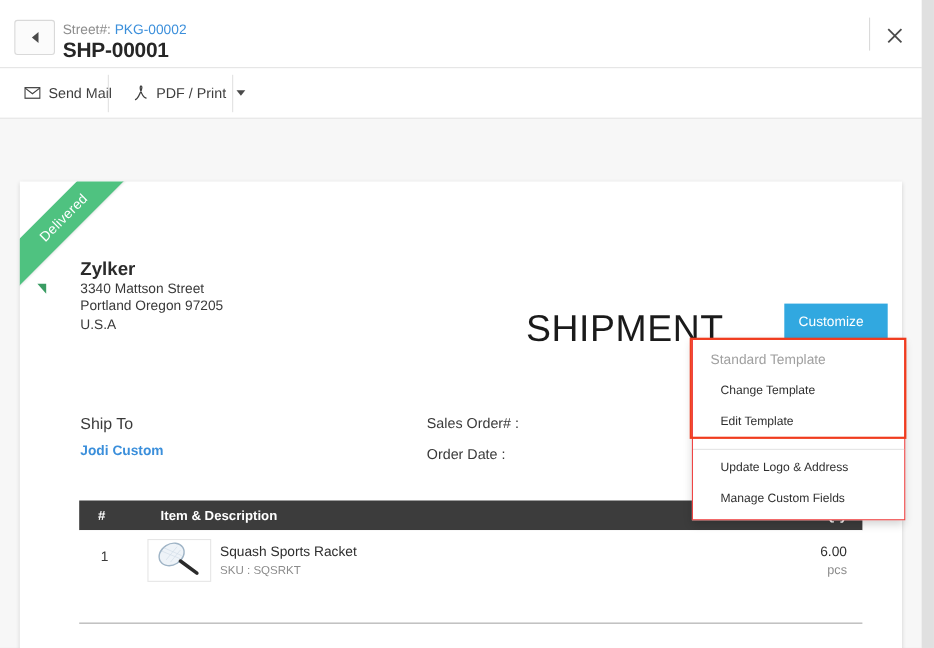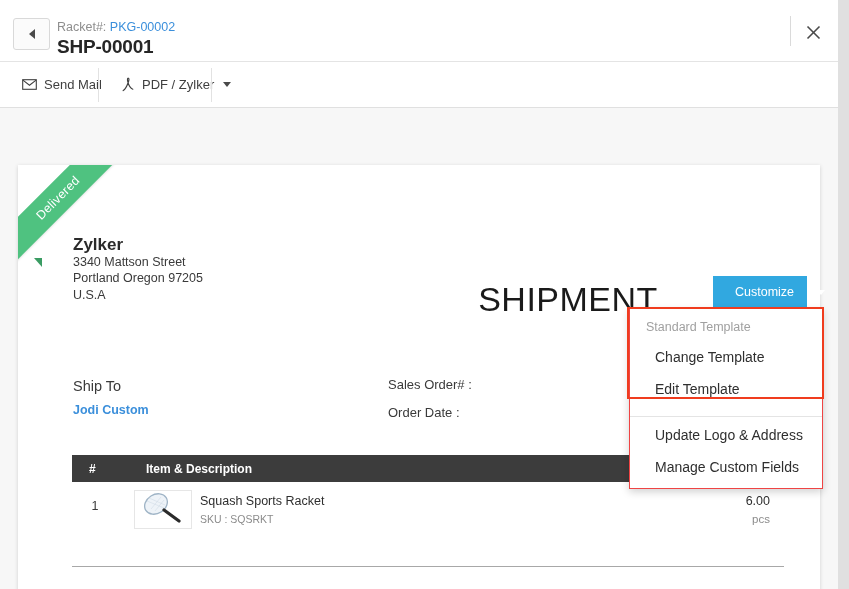--- a/index.html
+++ b/index.html
@@ -332,21 +332,21 @@
   .customize-btn {
     position: absolute;
     left: 713px; top: 168px;
     width: 94px;
     height: 32px;
     background: #31a8e0;
     color: #ffffff;
     font-size: 12.5px;
     display: flex;
     align-items: center;
-    justify-content: space-between;
+    justify-content: center;
     gap: 22px;
     cursor: pointer;
     z-index: 30;
   }
   .customize-btn .caret {
     width: 0; height: 0;
     border-left: 4.5px solid transparent;
     border-right: 4.5px solid transparent;
     border-top: 5.5px solid #ffffff;
     margin-left: 1px;
@@ -362,21 +362,21 @@
     box-shadow: 0 3px 8px rgba(0,0,0,0.18);
     z-index: 40;
     padding: 0;
   }
   .menu-header {
     font-size: 12.5px;
     color: #a0a0a0;
     padding: 11px 0 7px 16px;
   }
   .menu-item {
-    font-size: 14px;
+    font-size: 11px;
     color: #2f2f2f;
     padding: 8px 12px 8px 25px;
     cursor: pointer;
     white-space: nowrap;
   }
   .menu-sep {
     height: 1px;
     background: #e4e4e4;
     margin: 6px 0 2px 0;
   }
@@ -399,21 +399,21 @@
 
 <div class="app">
 
   <div class="header">
 
     <div class="back-btn">
       <span class="chev-left"></span>
     </div>
 
     <div class="crumb">
-      <span>Racket#:</span>
+      <span>Street#:</span>
       <a>PKG-00002</a>
     </div>
 
     <div class="doc-no">SHP-00001</div>
 
     <div class="hdr-divider"></div>
 
     <div class="close-btn">
       <svg width="15" height="15" viewBox="0 0 15 15">
         <line x1="1.5" y1="1.5" x2="13.5" y2="13.5" stroke="#4a4a4a" stroke-width="1.6"></line>
@@ -431,21 +431,21 @@
       </svg>
       <span>Send Mail</span>
     </div>
 
     <div class="tb-sep" style="left:98px;"></div>
 
     <div class="tb-item" style="left:107px;">
       <svg width="14" height="15" viewBox="0 0 14 15">
         <path d="M2.2 13.6c2.1-1.2 4.1-5.5 5.2-8.6 0.6-1.7 0.9-3.6 0-3.8-1.1-0.2-1.1 1.9-0.6 3.7 0.8 3 3 6.6 5 7.3" fill="none" stroke="#3f3f3f" stroke-width="1.15" stroke-linecap="round"></path>
       </svg>
-      <span>PDF / Zylker</span>
+      <span>PDF / Print</span>
       <span class="tb-caret"></span>
     </div>
 
     <div class="tb-sep" style="left:211px;"></div>
   </div>
 
   <div class="canvas">
 
     <div class="doc">
       <div class="doc-inner">

